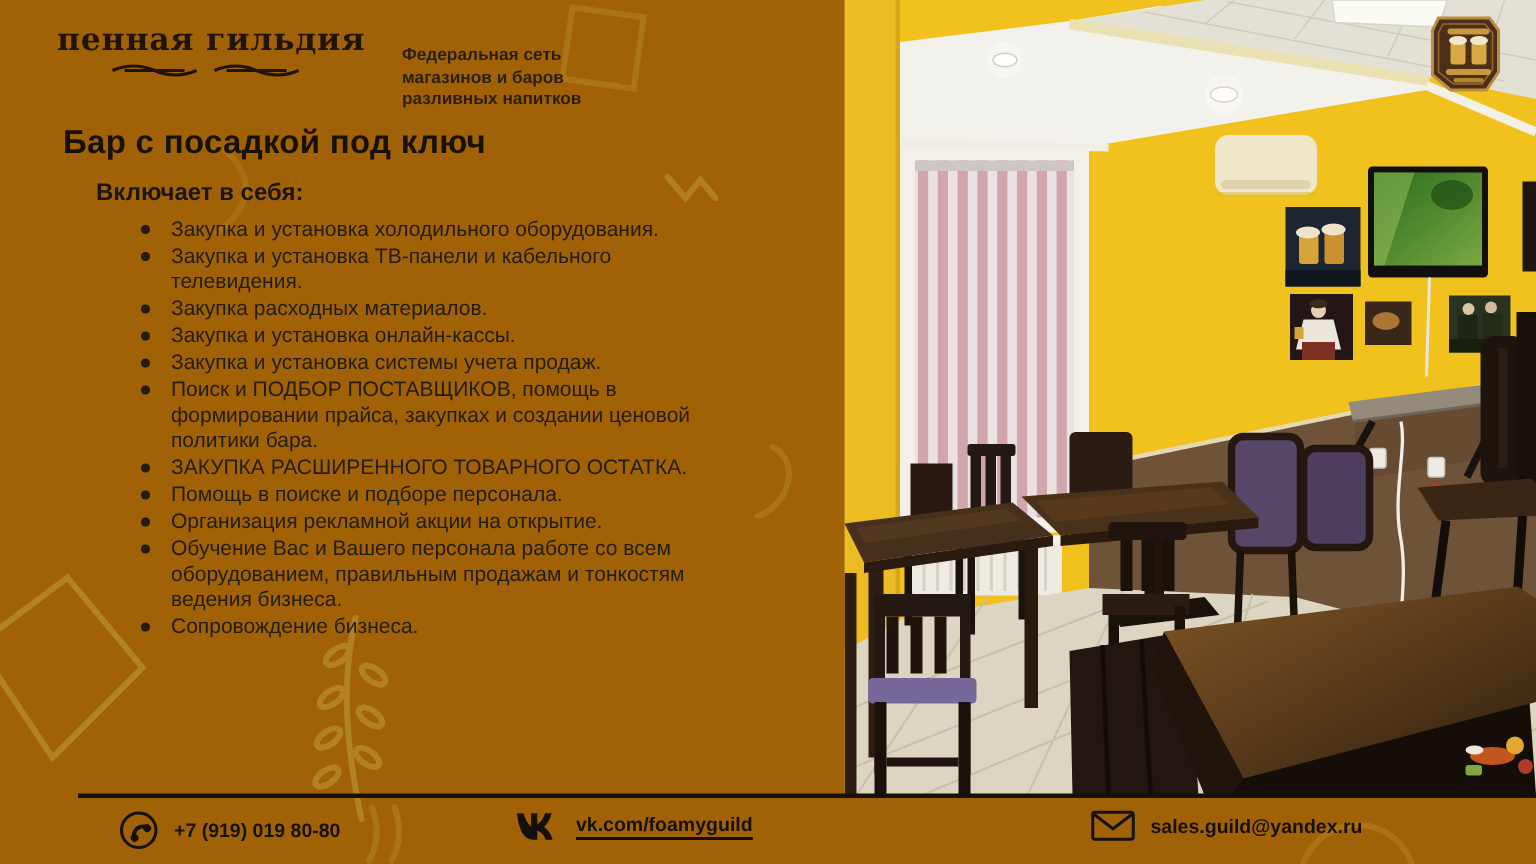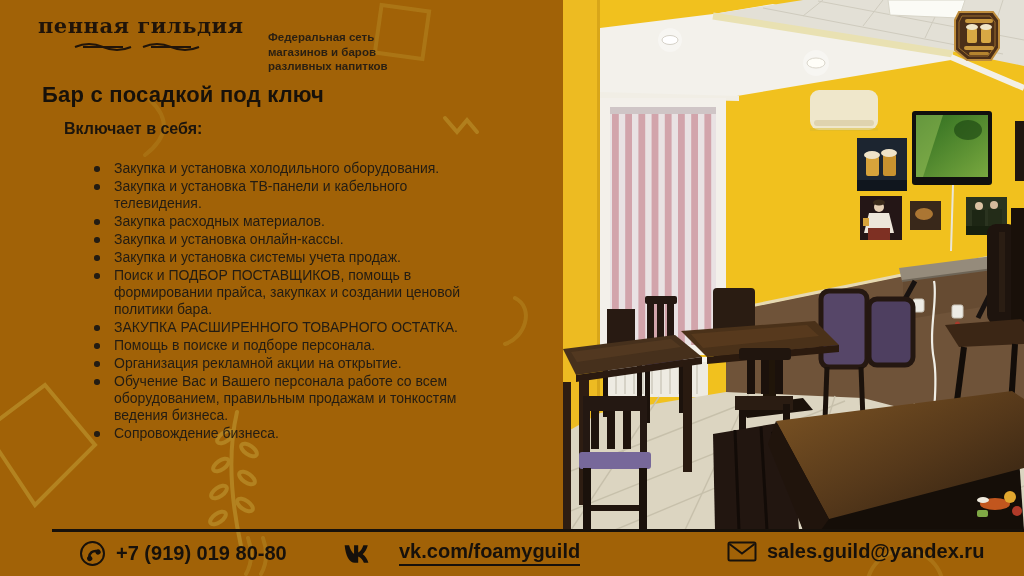--- a/index.html
+++ b/index.html
@@ -12,35 +12,35 @@
   
   .logo-block { position:absolute; left:33px; top:10px; width:210px; }
   .logo-row { display:flex; align-items:center; gap:5px; }
   .logo-text { font-family:"DejaVu Serif", serif; font-weight:bold; font-size:21px; color:#201409; letter-spacing:.5px; white-space:nowrap; }
   .flourish { display:block; margin:1px auto 0 auto; }
   .tagline { position:absolute; left:268px; top:30px; width:132px; font-size:11.5px; line-height:1.27; font-weight:700; color:#2A1F12; }
 
   
   .title { position:absolute; left:42px; top:82px; font-size:22px; font-weight:800; color:#17110A; letter-spacing:.2px; }
   .subtitle { position:absolute; left:64px; top:120px; font-size:16px; font-weight:800; color:#1C150D; }
-  ul.bullets { position:absolute; left:88px; top:160px; width:381px; list-style:none; }
+  ul.bullets { position:absolute; left:88px; top:144px; width:381px; list-style:none; }
   ul.bullets li { position:relative; padding-left:26px; margin-bottom:1px; font-size:14px; line-height:17px; color:#231C13; }
   ul.bullets li::before { content:""; position:absolute; left:6px; top:6px; width:5.5px; height:5.5px; border-radius:50%; background:#231C13; }
 
   
   .photo { position:absolute; left:563px; top:0; width:461px; height:530px; }
   .photo svg { display:block; width:461px; height:530px; }
 
   
   .footer-line { position:absolute; left:52px; top:529px; width:972px; height:3px; background:#17110B; }
-  .footer-group { position:absolute; top:540px; display:flex; align-items:center; gap:10px; color:#17110B; font-size:20px; font-weight:700; }
+  .footer-group { position:absolute; top:540px; display:flex; align-items:center; gap:10px; color:#17110B; font-size:13px; font-weight:700; }
   .fg-phone { left:79px; }
   .fg-vk { left:343px; }
   .fg-email { left:695px;padding-left:32px; }
-  .vk-link { border-bottom:2px solid #17110B; padding-bottom:1px; cursor:pointer;margin-left:15px; }
+  .vk-link { border-bottom:2px solid #17110B; padding-bottom:1px; cursor:pointer; }
 </style>
 </head>
 <body>
 
 <div class="slide">
 
   <svg class="doodles" xmlns="http://www.w3.org/2000/svg">
     <g fill="none" stroke="#C5A339" stroke-width="4" stroke-linecap="round">
       <polygon points="-15,430 45,385 95,445 35,505" opacity=".5"></polygon>
       <g opacity=".5">

